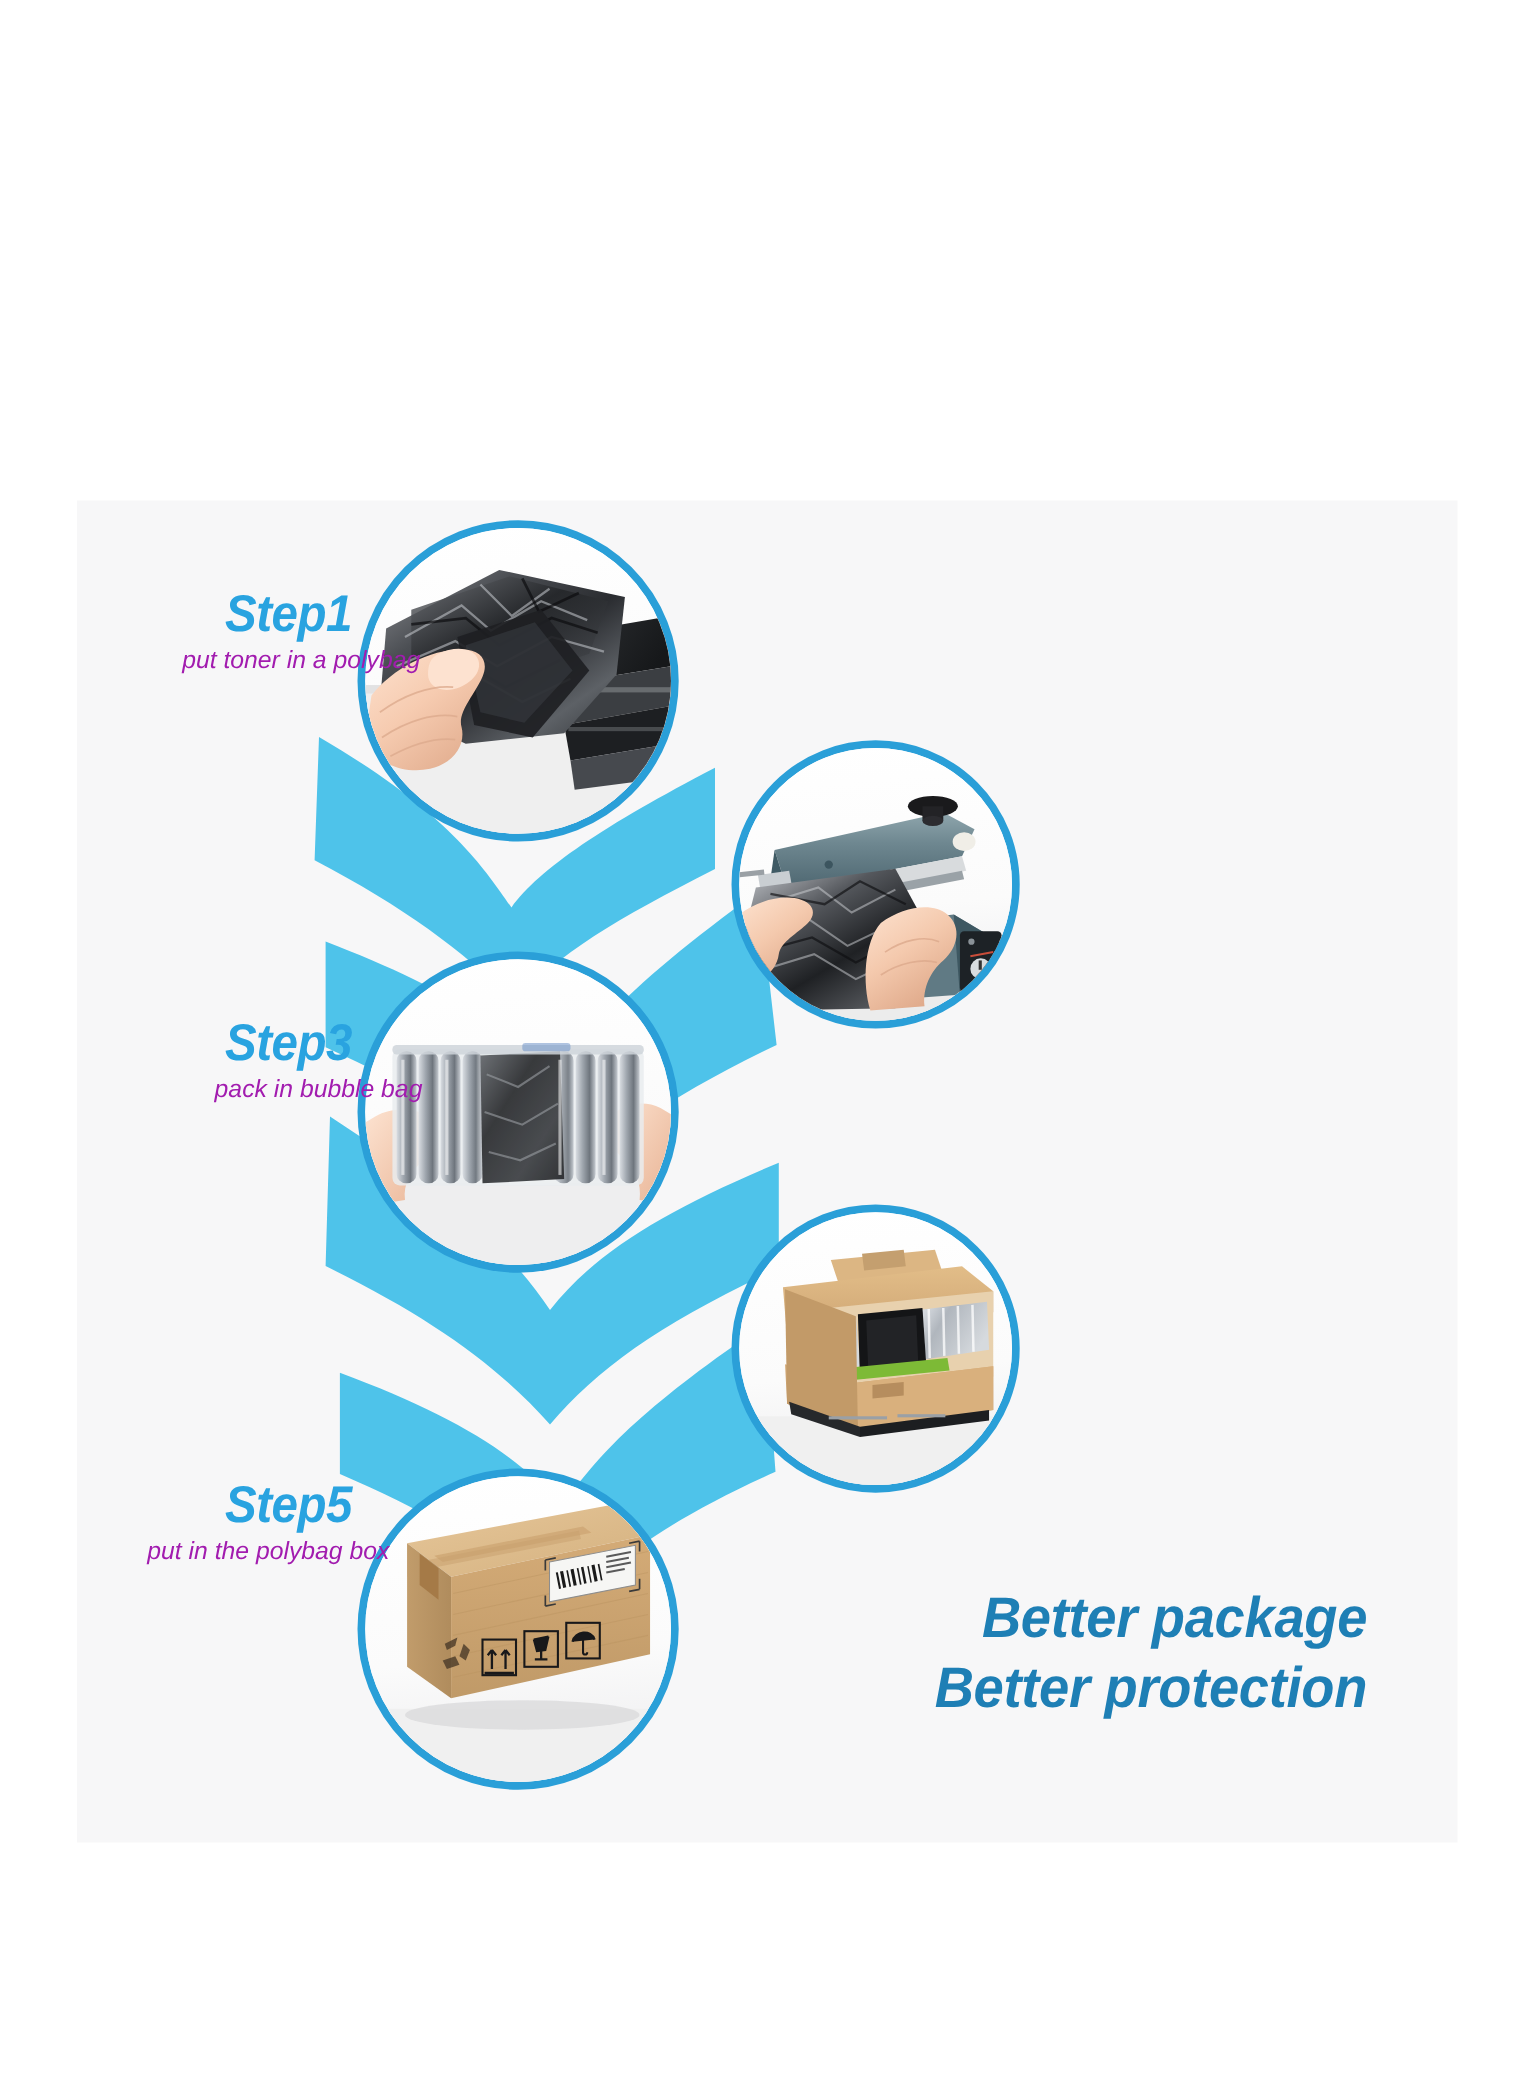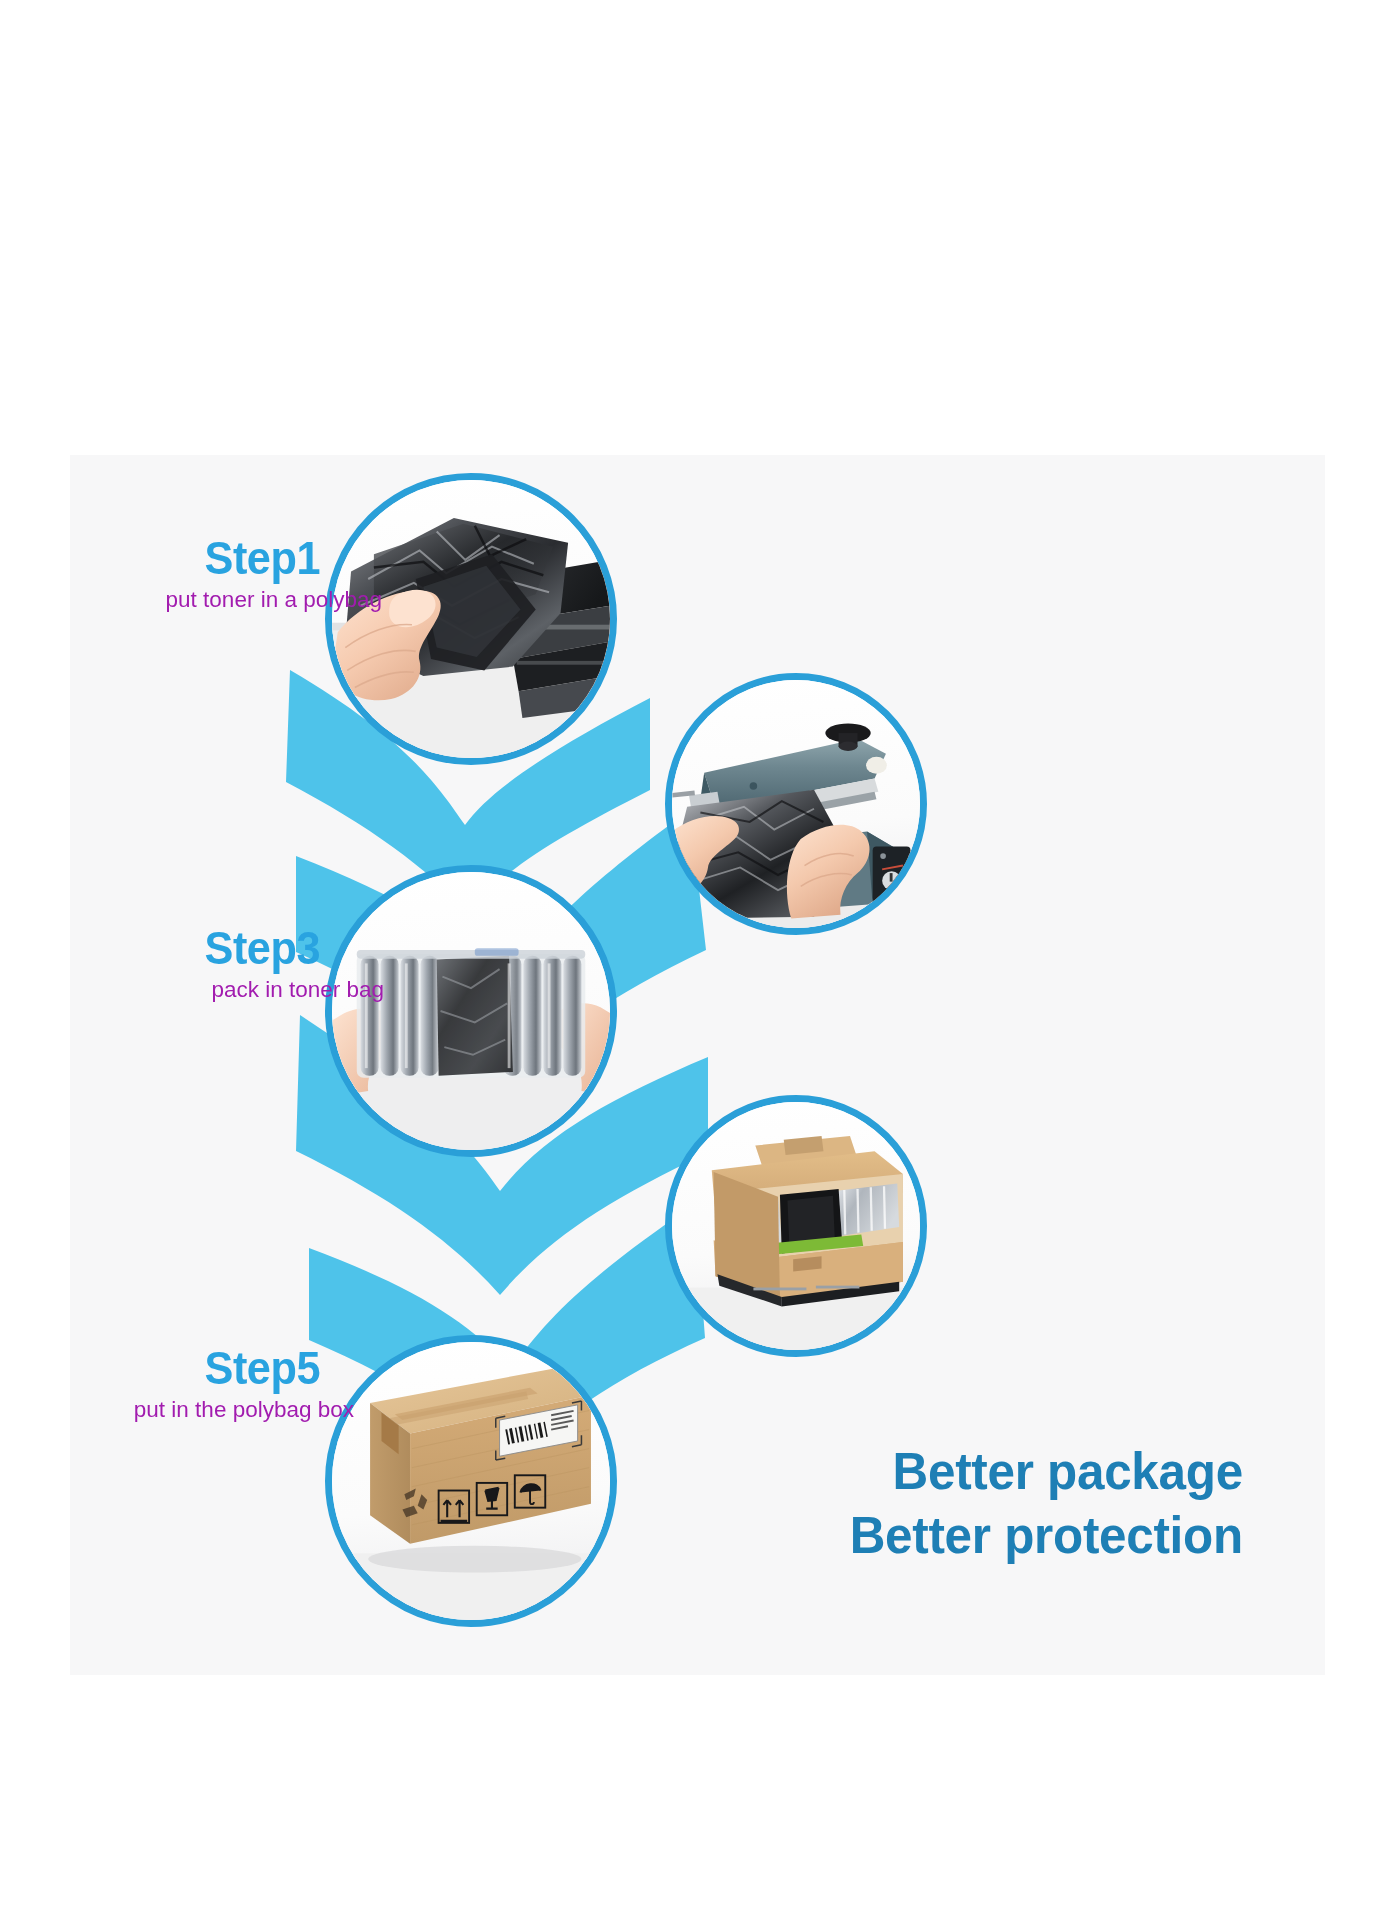--- a/index.html
+++ b/index.html
@@ -10,20 +10,21 @@
     background: #ffffff;
     font-family: "Liberation Sans", sans-serif;
     overflow: hidden;
   }
 
   #stage {
     position: relative;
     width: 1400px;
     height: 1909px;
     background: #ffffff;
+    font-style: italic;
   }
 
   
   #panel {
     position: absolute;
     left: 70px;
     top: 455px;
     width: 1255px;
     height: 1220px;
     background: #f7f7f8;
@@ -498,21 +499,21 @@
     </div>
 
     <div class="steplabel align-right" style="left:60px;top:78px;width:190px;">
       <div class="num">Step1</div>
       <div class="cap" style="margin-right:-62px;">put toner in a polybag</div>
     </div>
 
 
     <div class="steplabel align-right" style="left:60px;top:468px;width:190px;">
       <div class="num">Step3</div>
-      <div class="cap" style="margin-right:-64px;">pack in toner bag</div>
+      <div class="cap" style="margin-right:-64px;">pack in bubble bag</div>
     </div>
 
 
     <div class="steplabel align-right" style="left:30px;top:888px;width:220px;">
       <div class="num">Step5</div>
       <div class="cap" style="margin-right:-34px;">put in the polybag box</div>
     </div>
 
     <div id="tagline">
       <div>Better package</div>

